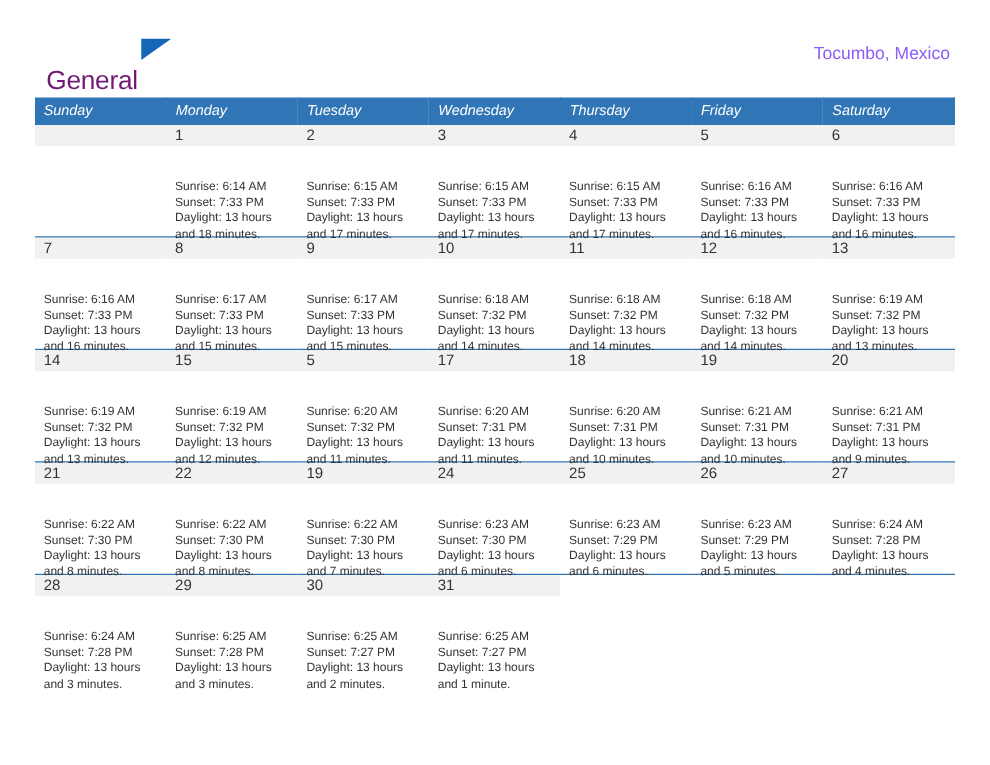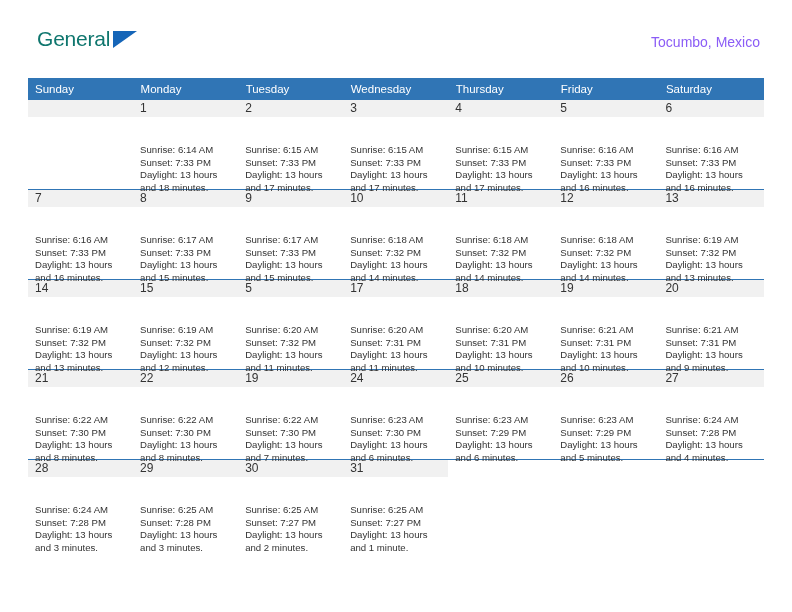--- a/index.html
+++ b/index.html
@@ -33,24 +33,25 @@
   }
   .logo {
     position: relative;
     width: 140px;
     height: 46px;
     padding-left: 9px;
     box-sizing: border-box;
   }
   .logo-general {
     font-size: 21px;
-    color: #0f766e;
+    color: #701a75;
     letter-spacing: -0.2px;
     line-height: 22px;
     display: block;
+    margin-top: 26px;
   }
   .logo-blue {
     font-size: 21px;
     color: #1f6fc4;
     line-height: 20px;
     display: block;
     padding-left: 27px;
   }
   .logo-triangle {
     position: absolute;
@@ -89,20 +90,21 @@
   table.calendar th {
     background: #3075b5;
     color: #ffffff;
     font-size: 11.5px;
     font-weight: normal;
     text-align: left;
     padding: 5px 0 5px 7px;
     height: 21px;
     box-sizing: border-box;
     border-right: 1px solid #3075b5;
+    font-style: italic;
   }
   table.calendar td {
     vertical-align: top;
     padding: 0;
     border-top: 1px solid #3075b5;
     width: 105.14px;
   }
   tr.week-row:first-child td {
     border-top: none;
   }

